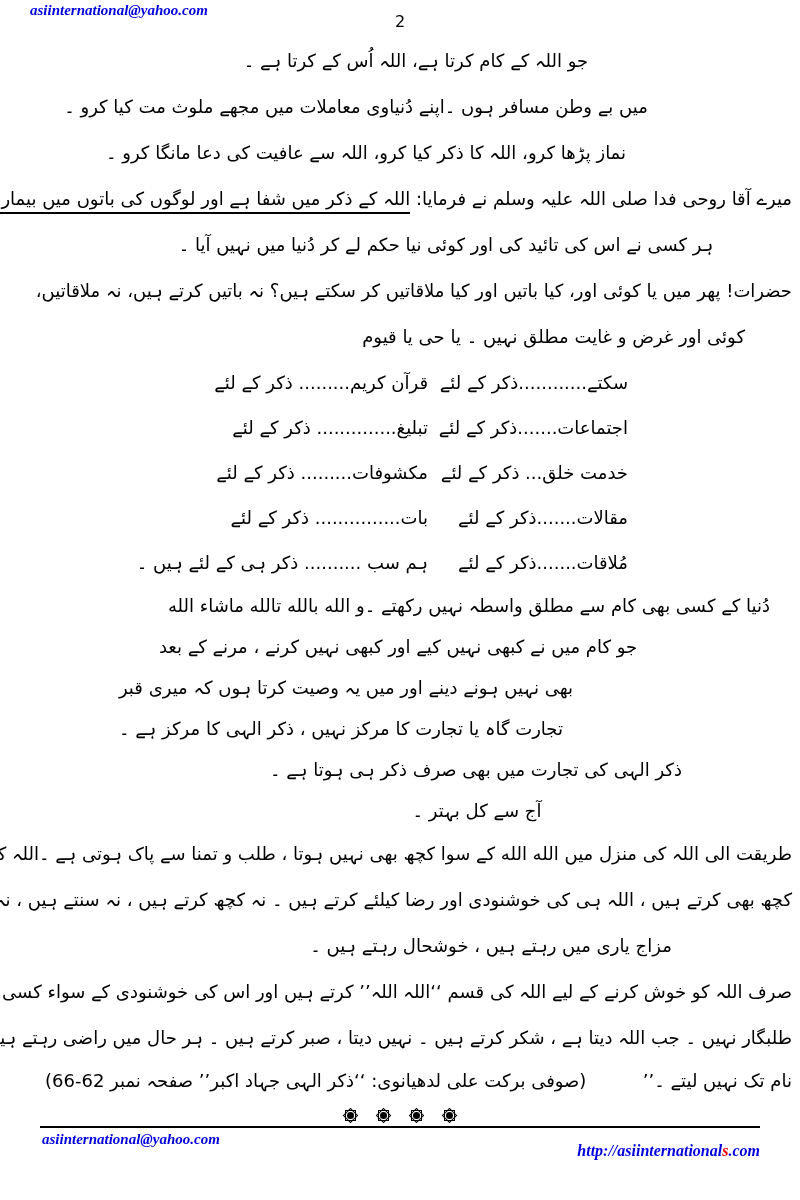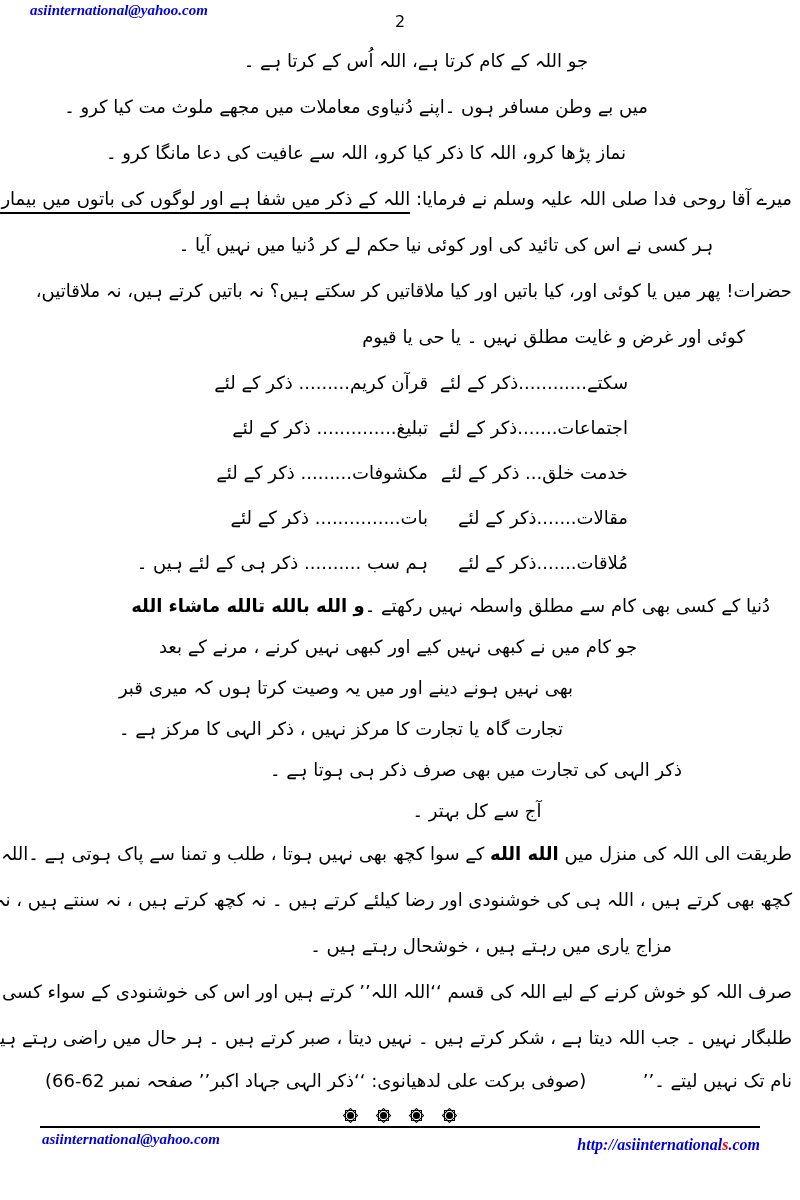--- a/index.html
+++ b/index.html
@@ -20,39 +20,39 @@
   .tx-l3{transform:translateX(-50px);}
   .tx-l5{transform:translateX(30px);}
   .tx-p2{transform:translateX(-18px);}
   .tx-p3{transform:translateX(-70px);}
   .tx-p4{transform:translateX(-75px);}
   .tx-p5{transform:translateX(60px);}
   .tx-p6{transform:translateX(61px);}
   .tx-p9{transform:translateX(75px);}
   .short{height:41px;line-height:41px;}
   .u{border-bottom:2px solid #000;padding-bottom:3px;}
-  .arab{font-weight:bold;}
+  .arab{font-weight:normal;}
   .zrow{display:flex;direction:rtl;margin-right:172px;height:45px;line-height:45px;white-space:nowrap;}
   .zcell-r{width:190px;}
   .zcell-l{width:300px;margin-right:10px;}
   .cite-line{display:flex;justify-content:space-between;direction:rtl;
         padding:0 8px 0 45px;height:40px;line-height:40px;white-space:nowrap;}
   .pages{direction:ltr;unicode-bidi:isolate;}
   .stars{text-align:center;height:18px;margin-top:2px;direction:ltr;}
   .star{display:inline-block;width:13px;height:13px;margin:0 7px;position:relative;vertical-align:middle;}
   .star::before,.star::after{content:"";position:absolute;left:1px;top:1px;right:1px;bottom:1px;border:1px solid #000;}
   .star::after{transform:rotate(45deg);}
   .sdot{position:absolute;width:7px;height:7px;border-radius:50%;background:#000;left:3px;top:3px;}
   .ftitle{text-align:center;direction:rtl;font-weight:bold;font-size:23px;
         height:32px;line-height:32px;margin-top:6px;}
   .frule{border:none;border-top:2px solid #000;margin:5px 40px 0 40px;}
   .frow{position:relative;height:28px;direction:ltr;}
   .femail{position:absolute;left:42px;top:3px;font-family:"Liberation Serif",serif;
         font-style:italic;font-weight:bold;font-size:15px;color:#0000dd;}
-  .furl{position:absolute;right:40px;top:8px;font-family:"Liberation Serif",serif;
+  .furl{position:absolute;right:40px;top:14px;font-family:"Liberation Serif",serif;
         font-style:italic;font-weight:bold;font-size:16px;color:#0000dd;}
   .furl .red{color:#ee0000;}
 </style>
 </head>
 <body>
 
 <div class="page">
 
   <div class="header-email">asiinternational@yahoo.com</div>
   <div class="page-number">2</div>

